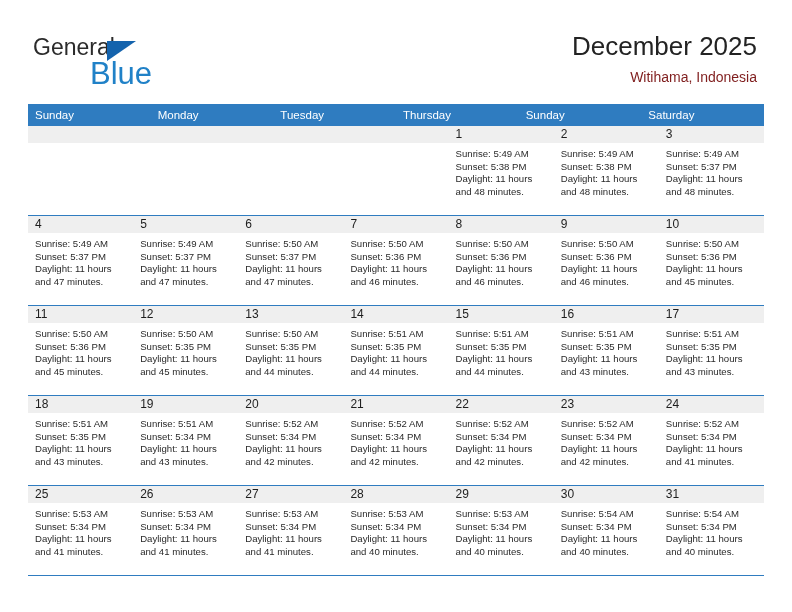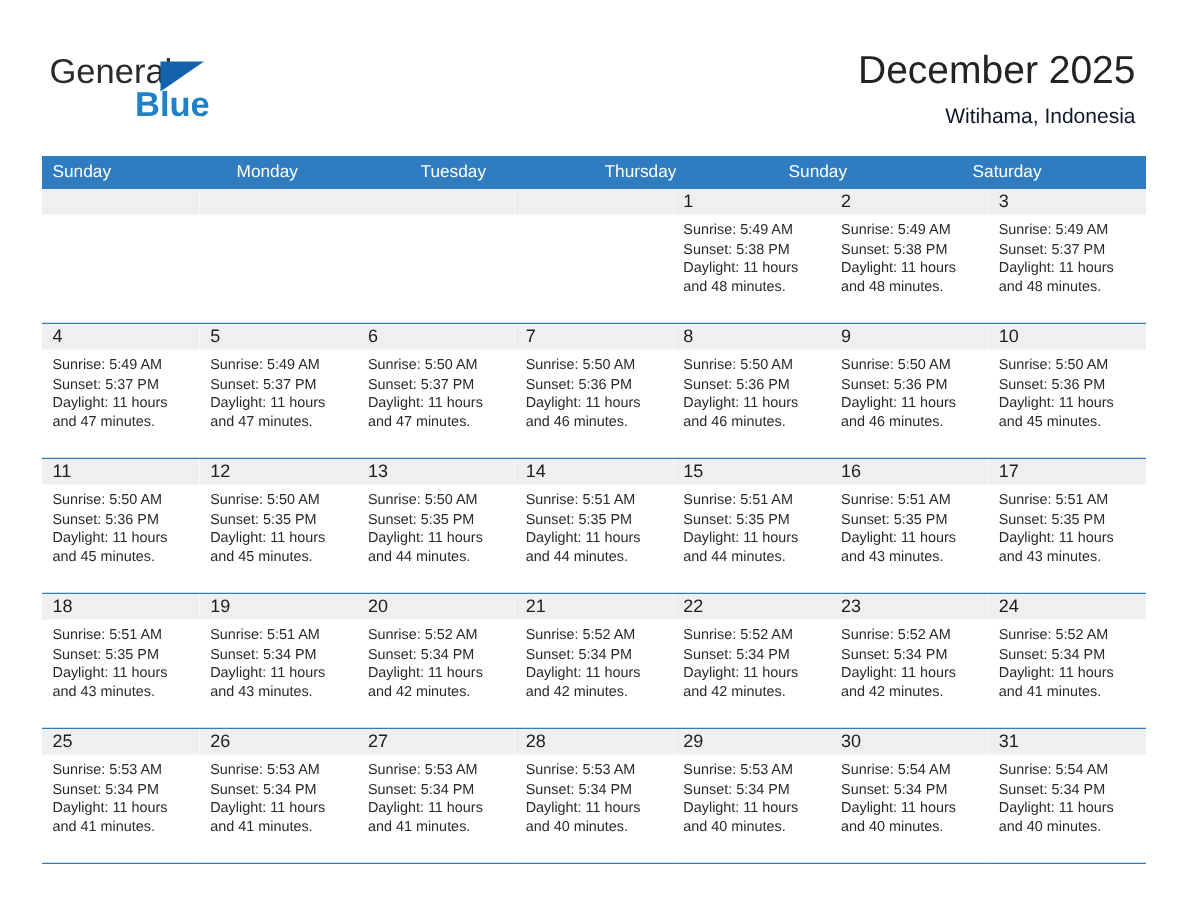--- a/index.html
+++ b/index.html
@@ -51,40 +51,39 @@
     top: 7px;
     width: 0;
     height: 0;
     border-left: 29px solid #1463ad;
     border-bottom: 20px solid transparent;
   }
   .logo-blue {
     position: absolute;
     left: 57px;
     top: 22px;
-    font-size: 23px;
+    font-size: 31px;
     color: #2081c7;
     font-family: "Liberation Sans", sans-serif;
-    font-weight: bold;
   }
   .title-block {
     position: absolute;
     right: 35px;
     top: 30px;
     text-align: right;
   }
   .cal-title {
     font-size: 26px;
     color: #232323;
     line-height: 32px;
     white-space: nowrap;
   }
   .cal-subtitle {
     font-size: 14px;
-    color: #0f172a;
+    color: #7f1d1d;
     line-height: 20px;
     margin-top: 5px;
     white-space: nowrap;
   }
 
   
   .calendar {
     position: absolute;
     left: 28px;
     top: 104px;

